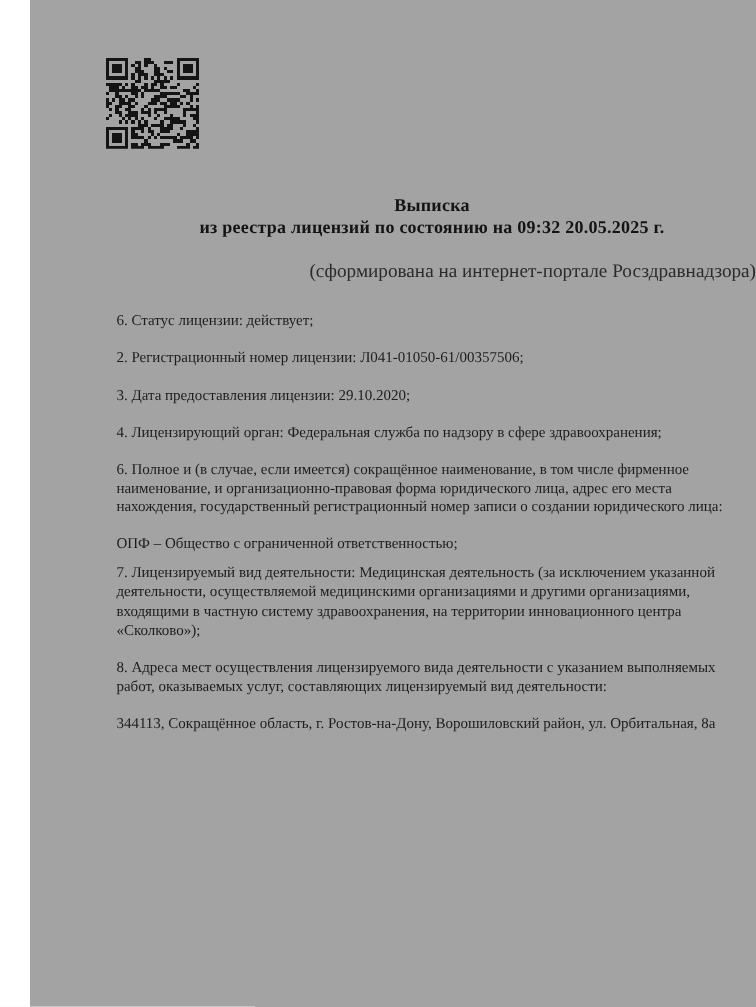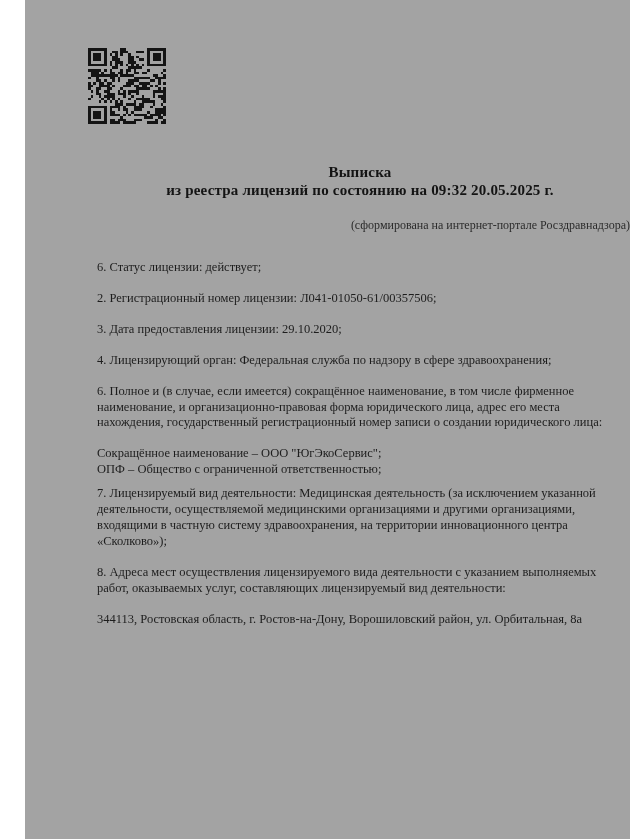--- a/index.html
+++ b/index.html
@@ -34,21 +34,21 @@
     font-size: 15px;
     font-weight: bold;
     line-height: 17.5px;
     color: #141414;
     letter-spacing: 0.2px;
   }
   .subtitle {
     position: absolute;
     top: 218px;
     right: 25px;
-    font-size: 12px;
+    font-size: 16px;
     color: #2b2b2b;
   }
   .content {
     position: absolute;
     top: 260px;
     left: 72px;
     width: 512px;
     font-size: 12.5px;
     line-height: 15.9px;
     color: #1d1d1d;
@@ -494,21 +494,20 @@
 
   <div class="subtitle">(сформирована на интернет-портале Росздравнадзора)</div>
 
   <div class="content">
     <p class="para">6. Статус лицензии: действует;</p>
     <p class="para">2. Регистрационный номер лицензии: Л041-01050-61/00357506;</p>
     <p class="para">3. Дата предоставления лицензии: 29.10.2020;</p>
     <p class="para">4. Лицензирующий орган: Федеральная служба по надзору в сфере здравоохранения;</p>
     <p class="para">6. Полное и (в случае, если имеется) сокращённое наименование, в том числе фирменное наименование, и организационно-правовая форма юридического лица, адрес его места нахождения, государственный регистрационный номер записи о создании юридического лица:</p>
     <div class="para block">
-      <div>Сокращённое наименование – ООО "ЮгЭкоСервис";</div>
       <div>ОПФ – Общество с ограниченной ответственностью;</div>
     </div>
     <p class="para">7. Лицензируемый вид деятельности: Медицинская деятельность (за исключением указанной деятельности, осуществляемой медицинскими организациями и другими организациями, входящими в частную систему здравоохранения, на территории инновационного центра «Сколково»);</p>
     <p class="para">8. Адреса мест осуществления лицензируемого вида деятельности с указанием выполняемых работ, оказываемых услуг, составляющих лицензируемый вид деятельности:</p>
-    <p class="para">344113, Ростовская область, г. Ростов-на-Дону, Ворошиловский район, ул. Орбитальная, 8а</p>
+    <p class="para">344113, Сокращённое область, г. Ростов-на-Дону, Ворошиловский район, ул. Орбитальная, 8а</p>
   </div>
 
 </div>
 
 </body></html>

